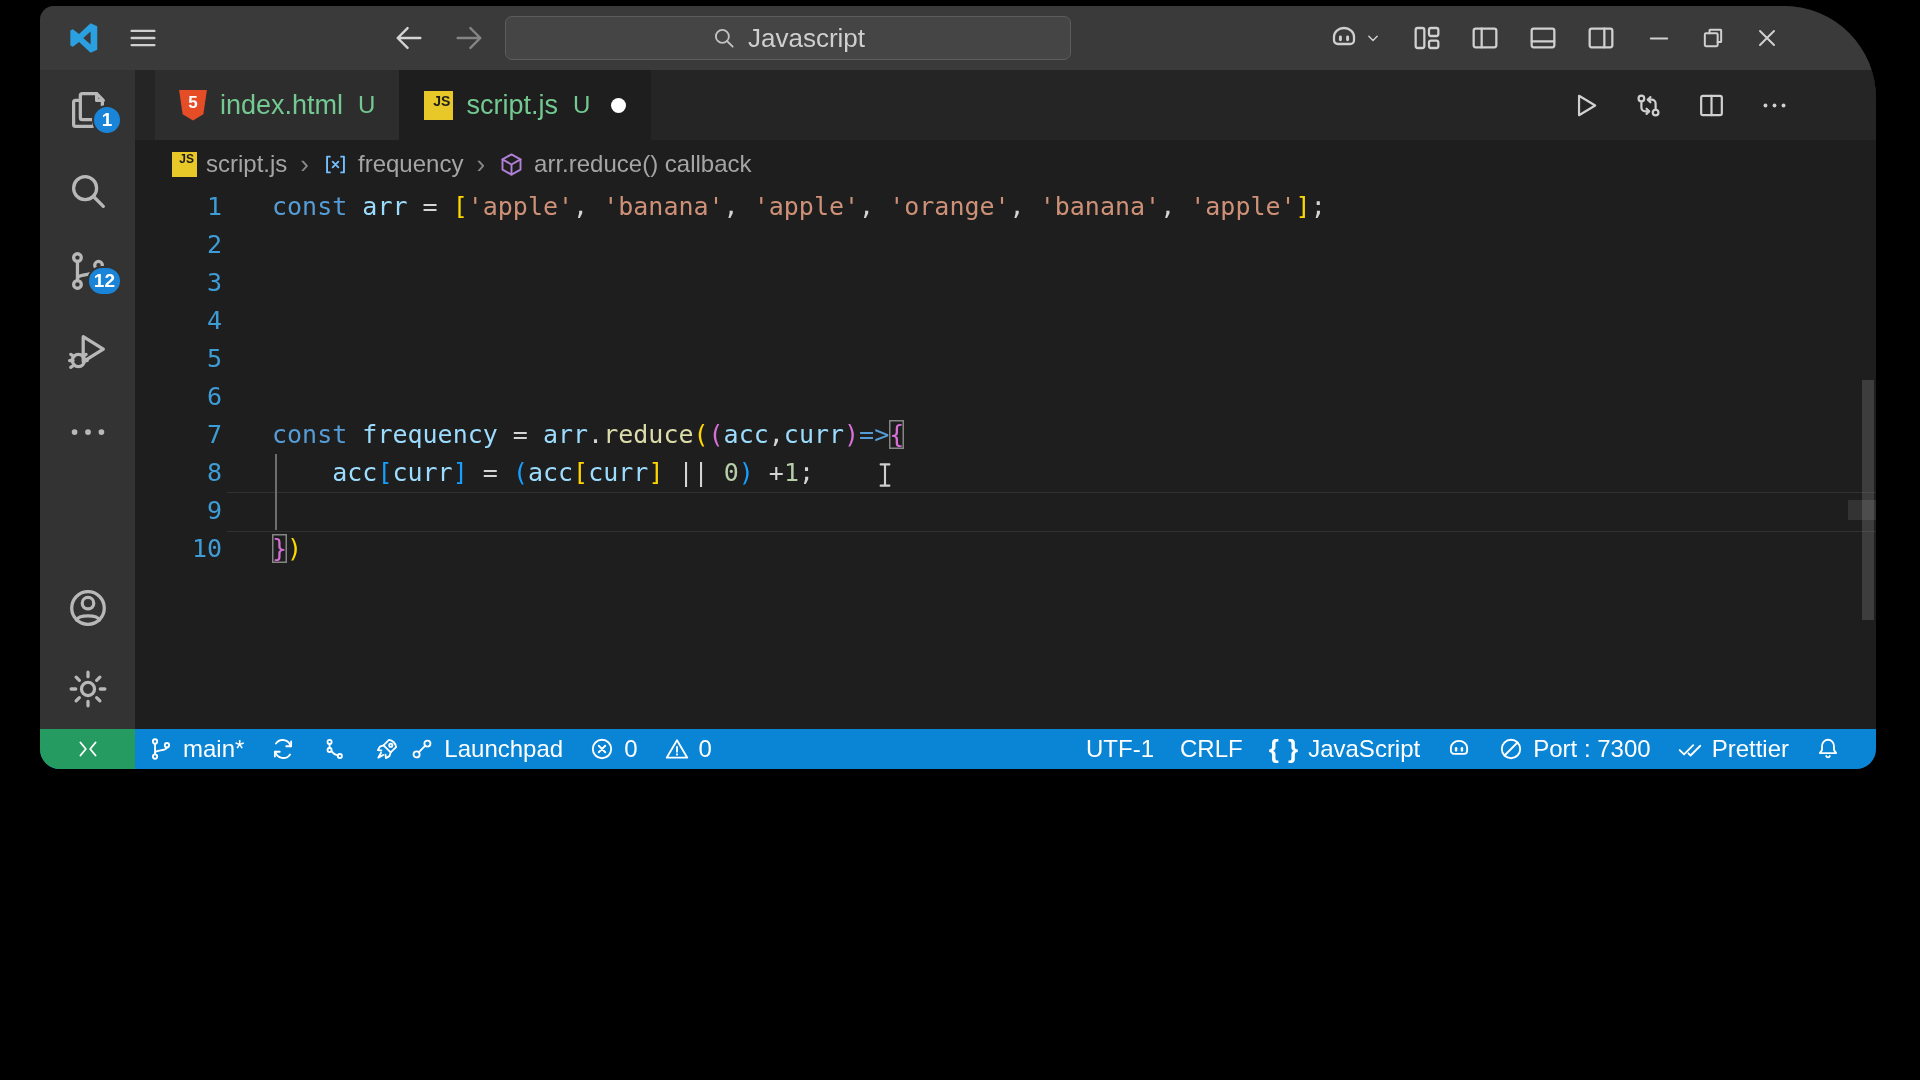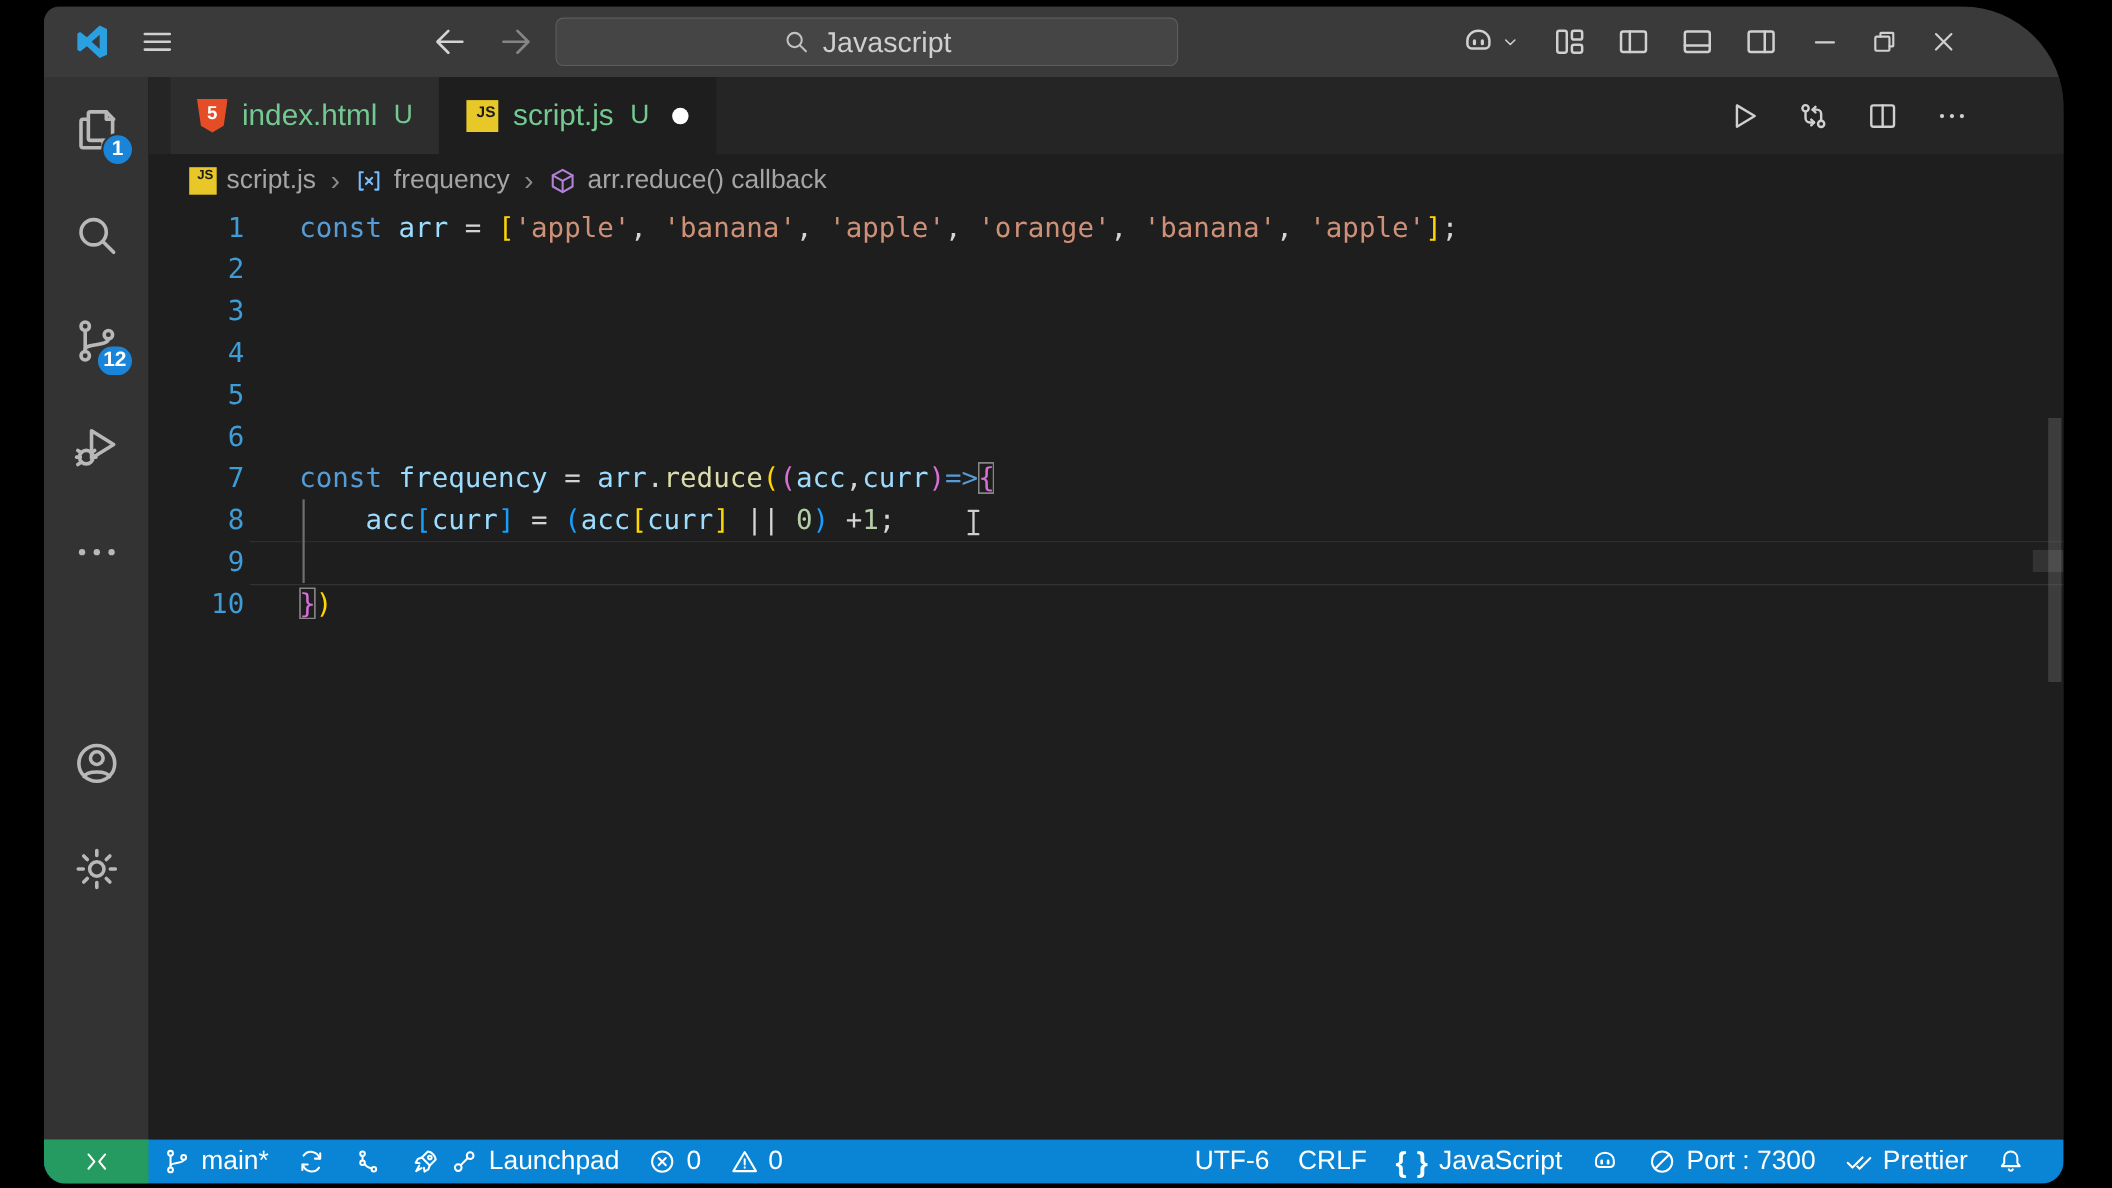--- a/index.html
+++ b/index.html
@@ -1,17 +1,17 @@
 <!DOCTYPE html>
 <html style="--statusbar: #0a84d4; --remote: #259b62; --badge: #1a85d8; --untracked: #73c991;"><head>
 <meta charset="utf-8">
 <style>
   html,body{margin:0;padding:0;background:#000;width:1920px;height:1080px;overflow:hidden;
     font-family:"Liberation Sans",sans-serif;-webkit-font-smoothing:antialiased;}
-  .window{position:absolute;left:40px;top:6px;width:1836px;height:1070px;background:#1e1e1e;
+  .window{position:absolute;left:40px;top:6px;width:1836px;height:763px;background:#1e1e1e;
     border-radius:14px 92px 20px 20px;overflow:hidden;display:flex;flex-direction:column;}
   .icon{display:inline-flex;align-items:center;justify-content:center;line-height:1;}
   .icon svg{width:1em;height:1em;display:block;}
 
   
   .titlebar{height:64px;background:#3a3a3a;position:relative;flex:none;color:#d0d0d0;}
   .tb-logo{position:absolute;left:24px;top:13px;font-size:38px;}
   .tb-btn{display:inline-flex;align-items:center;justify-content:center;cursor:default;color:#d0d0d0;}
   .menu-btn{position:absolute;left:86px;top:15px;font-size:34px;}
   .nav-back{position:absolute;left:352px;top:15px;font-size:34px;color:#d4d4d4;}
@@ -491,21 +491,21 @@
             <svg viewBox="0 0 24 24" fill="none" stroke="currentColor" stroke-width="1.7" stroke-linecap="round" stroke-linejoin="round">
               <path d="M12 4 21.5 20h-19z"></path>
               <path d="M12 10v4.5M12 16.8v.4"></path>
             </svg>
           </span>
           <span class="sb-label">0</span>
         </span>
       </div>
     <div class="sb-right">
         <span class="sb-item">
-          <span class="sb-label">UTF-6</span>
+          <span class="sb-label">UTF-1</span>
         </span>
         <span class="sb-item">
           <span class="sb-label">CRLF</span>
         </span>
         <span class="sb-item">
           <span class="icon">
             <span class="braces">{ }</span>
           </span>
           <span class="sb-label">JavaScript</span>
         </span>

